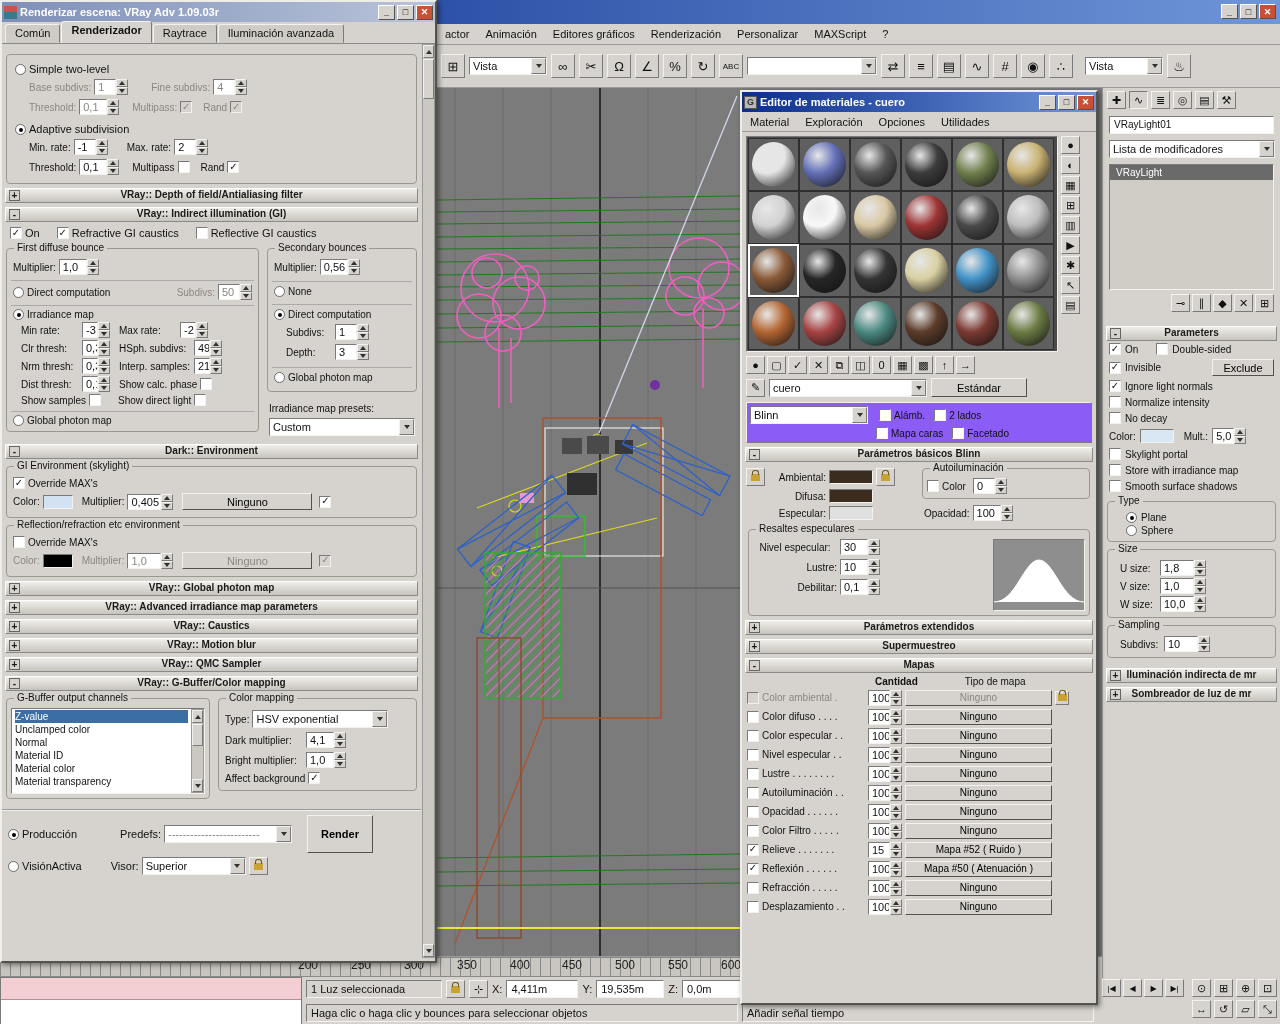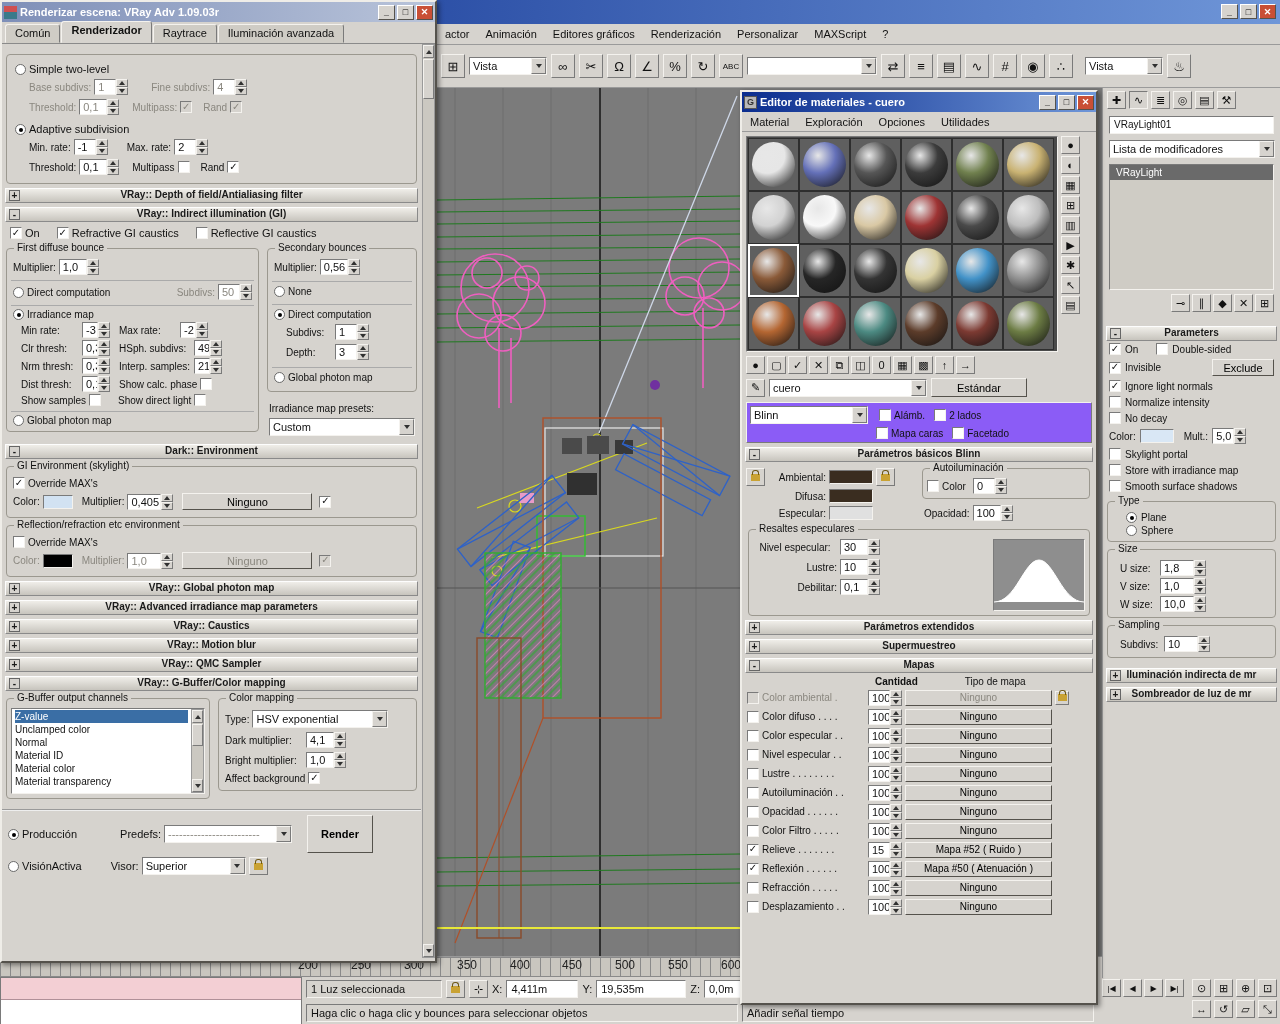--- a/index.html
+++ b/index.html
@@ -253,21 +253,21 @@
 
   <div class="abs row" style="left:306px;top:23px;gap:4px">
     <span class="sunken" style="width:136px;height:18px;padding:2px 4px;background:#d6d3ce"><span>1 Luz seleccionada</span></span>
     <span class="ibtn s">
         <span class="lock"></span>
       </span>
     <span class="ibtn s">⊹</span>
     <span class="lbl">X:</span>
     <span class="sunken" style="width:72px;height:18px;padding:2px 4px">4,411m</span>
     <span class="lbl">Y:</span>
-    <span class="sunken" style="width:90px;height:18px;padding:2px 4px">19,535m</span>
+    <span class="sunken" style="width:68px;height:18px;padding:2px 4px">19,535m</span>
     <span class="lbl">Z:</span>
     <span class="sunken" style="width:64px;height:18px;padding:2px 4px">0,0m</span>
   </div>
   <div class="abs sunken" style="left:306px;top:47px;width:432px;height:18px;padding:2px 4px;background:#d6d3ce"><span>Haga clic o haga clic y bounces para seleccionar objetos</span></div>
   <div class="abs sunken" style="left:742px;top:47px;width:352px;height:18px;padding:2px 4px;background:#d6d3ce"><span>Añadir señal tiempo</span></div>
 
   <div class="abs row" style="left:1102px;top:22px;gap:2px">
     <span class="ibtn s" style="font-size:8px">|◀</span>
     <span class="ibtn s" style="font-size:8px">◀</span>
     <span class="ibtn s" style="font-size:8px">▶</span>

